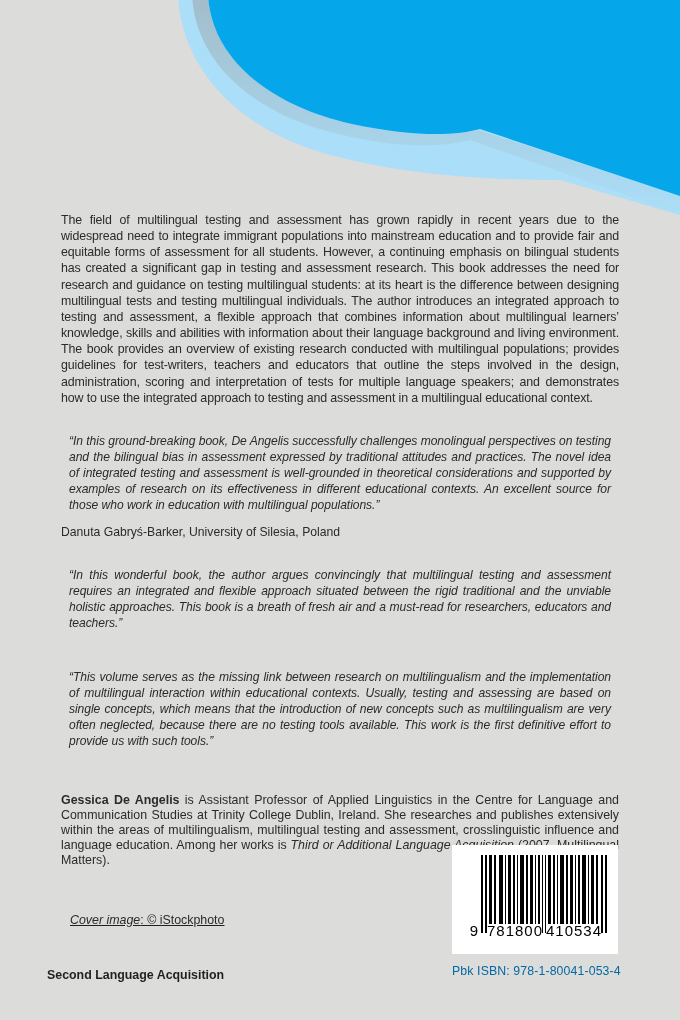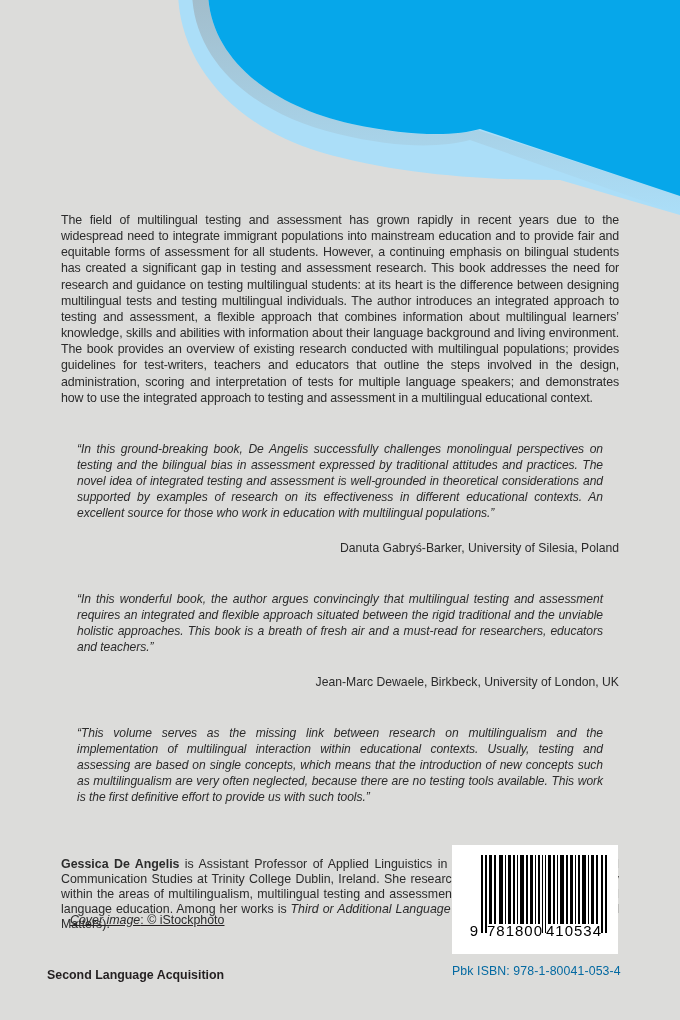--- a/index.html
+++ b/index.html
@@ -54,29 +54,28 @@
     color: #2b2b2b;
     letter-spacing: -0.01em;
   }
 
   .quote {
     font-size: 12.1px;
     line-height: 16.0px;
     text-align: justify;
     text-justify: inter-word;
     font-style: italic;
-    margin: 16px;
+    margin: 8px;
     color: #2b2b2b;
     letter-spacing: -0.005em;
   }
 
   .attrib {
     font-size: 12.2px;
     line-height: 16px;
-    text-align: right;
     margin: 0;
     color: #2b2b2b;
   }
 
   .gap-lg { height: 19px; }
   .gap-md { height: 14px; }
   .gap-sm { height: 3px; }
 
   .bio {
     font-size: 12.4px;
@@ -200,21 +199,20 @@
     <div class="gap-lg"></div>
 
     <p class="quote">“In this ground-breaking book, De Angelis successfully challenges monolingual perspectives on testing and the bilingual bias in assessment expressed by traditional attitudes and practices. The novel idea of integrated testing and assessment is well-grounded in theoretical considerations and supported by examples of research on its effectiveness in different educational contexts. An excellent source for those who work in education with multilingual populations.”</p>
     <div class="gap-sm"></div>
     <p class="attrib">Danuta Gabryś-Barker, University of Silesia, Poland</p>
 
     <div class="gap-lg"></div>
 
     <p class="quote">“In this wonderful book, the author argues convincingly that multilingual testing and assessment requires an integrated and flexible approach situated between the rigid traditional and the unviable holistic approaches. This book is a breath of fresh air and a must-read for researchers, educators and teachers.”</p>
     <div class="gap-sm"></div>
-    <p class="attrib">Jean-Marc Dewaele, Birkbeck, University of London, UK</p>
 
     <div class="gap-lg"></div>
 
     <p class="quote">“This volume serves as the missing link between research on multilingualism and the implementation of multilingual interaction within educational contexts. Usually, testing and assessing are based on single concepts, which means that the introduction of new concepts such as multilingualism are very often neglected, because there are no testing tools available. This work is the first definitive effort to provide us with such tools.”</p>
     <div class="gap-sm"></div>
 
     <div class="gap-lg"></div>
     <div class="gap-md"></div>
 
     <p class="bio"><b>Gessica De Angelis</b><span> is Assistant Professor of Applied Linguistics in the Centre for Language and Communication Studies at Trinity College Dublin, Ireland. She researches and publishes extensively within the areas of multilingualism, multilingual testing and assessment, crosslinguistic influence and language education. Among her works is </span><i>Third or Additional Language Acquisition</i><span> (2007, Multilingual Matters).</span></p>

